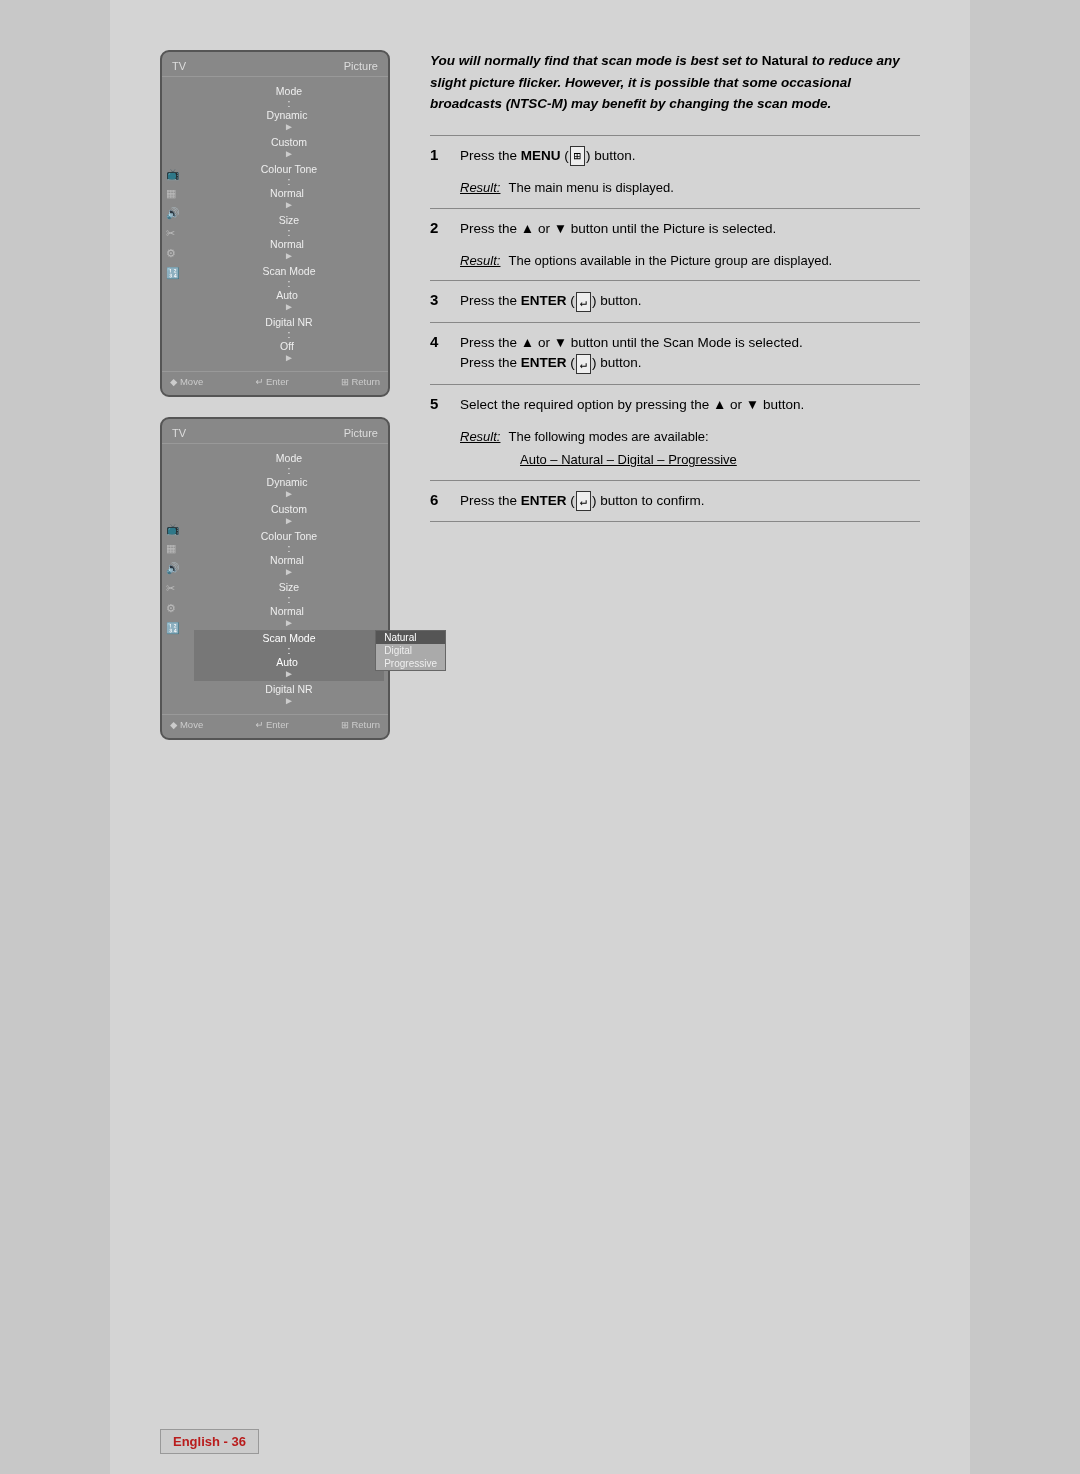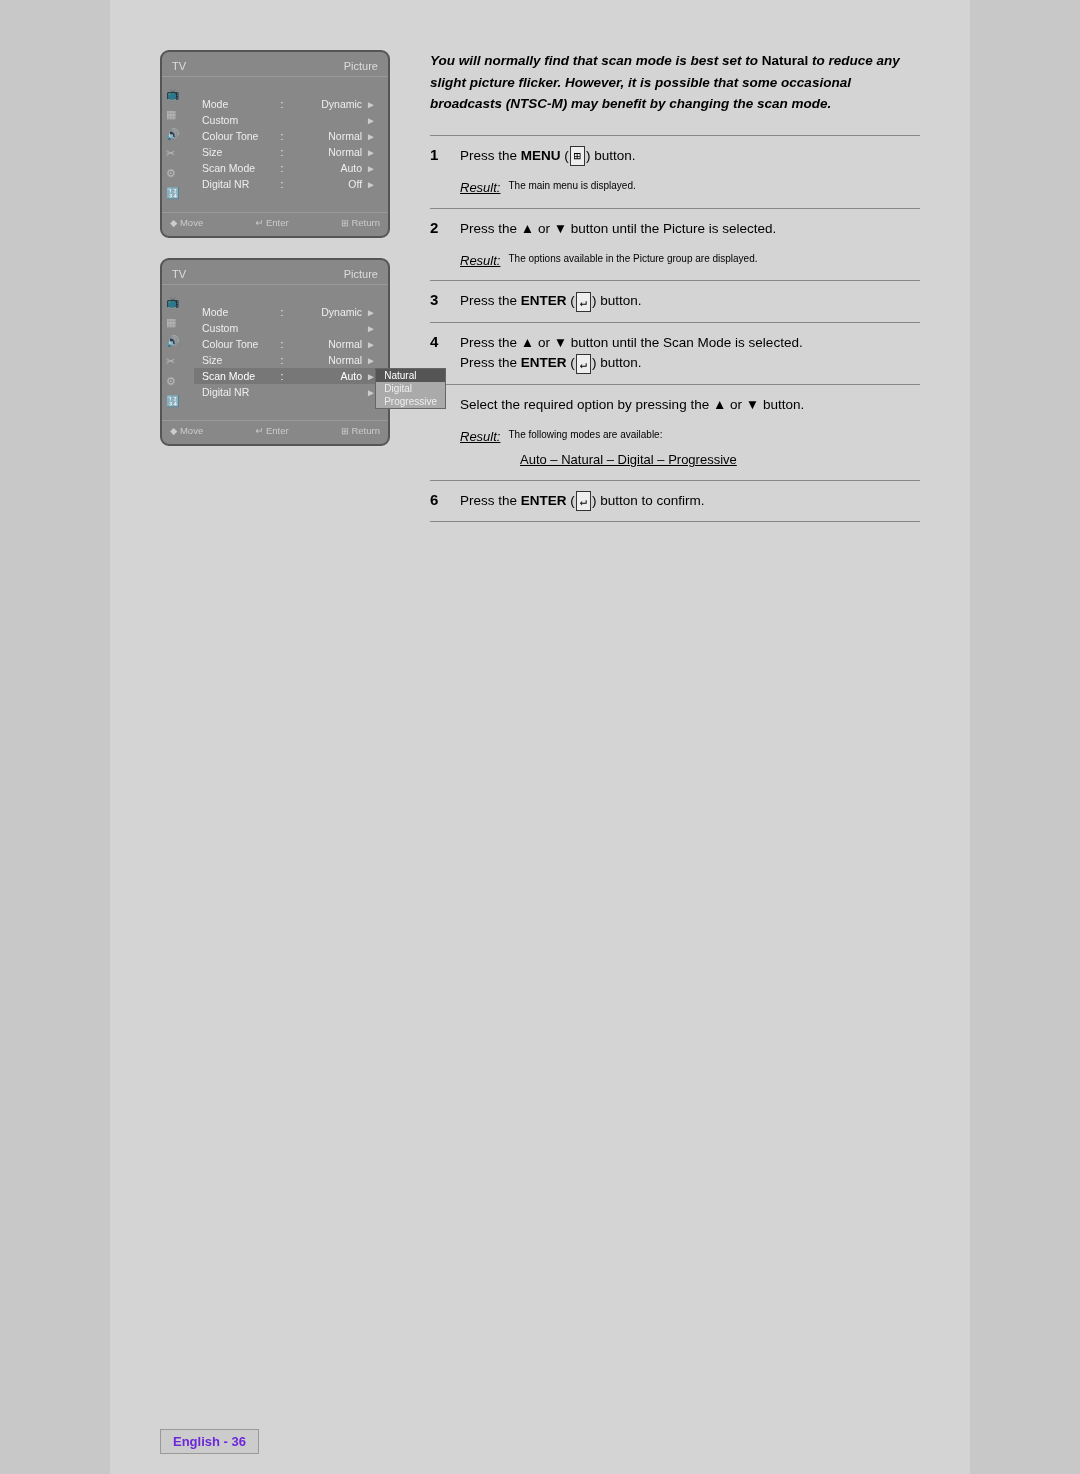--- a/index.html
+++ b/index.html
@@ -82,20 +82,21 @@
       flex: 1;
       padding-left: 4px;
     }
     .tv-menu-item-row {
       display: flex;
       justify-content: space-between;
       align-items: center;
       padding: 2px 8px;
       font-size: 10.5px;
       color: #eee;
+      flex-direction: column;
     }
     .tv-menu-item-row.highlighted {
       background: #555;
       color: #fff;
     }
     .tv-menu-item-label { flex: 1; }
     .tv-menu-item-colon { width: 12px; text-align: center; }
     .tv-menu-item-value { flex: 1; text-align: right; margin-right: 4px; }
     .tv-menu-arrow { font-size: 10px; color: #ccc; }
     .tv-menu-footer {
@@ -148,29 +149,29 @@
       gap: 8px;
       margin-top: 12px;
     }
     .result-label {
       text-decoration: underline;
       font-style: italic;
       white-space: nowrap;
       font-size: 13px;
     }
     .result-text {
-      font-size: 10px;
+      font-size: 13px;
     }
     .footer-bar {
       position: absolute;
       bottom: 20px;
       left: 50px;
       font-size: 13px;
       font-weight: bold;
-      color: #6d28d9;
+      color: #b91c1c;
       border: 1px solid #999;
       padding: 4px 12px;
       background: #ccc;
     }
     
     .btn-icon {
       display: inline-block;
       font-size: 12px;
       border: 1px solid #333;
       padding: 0 3px;

